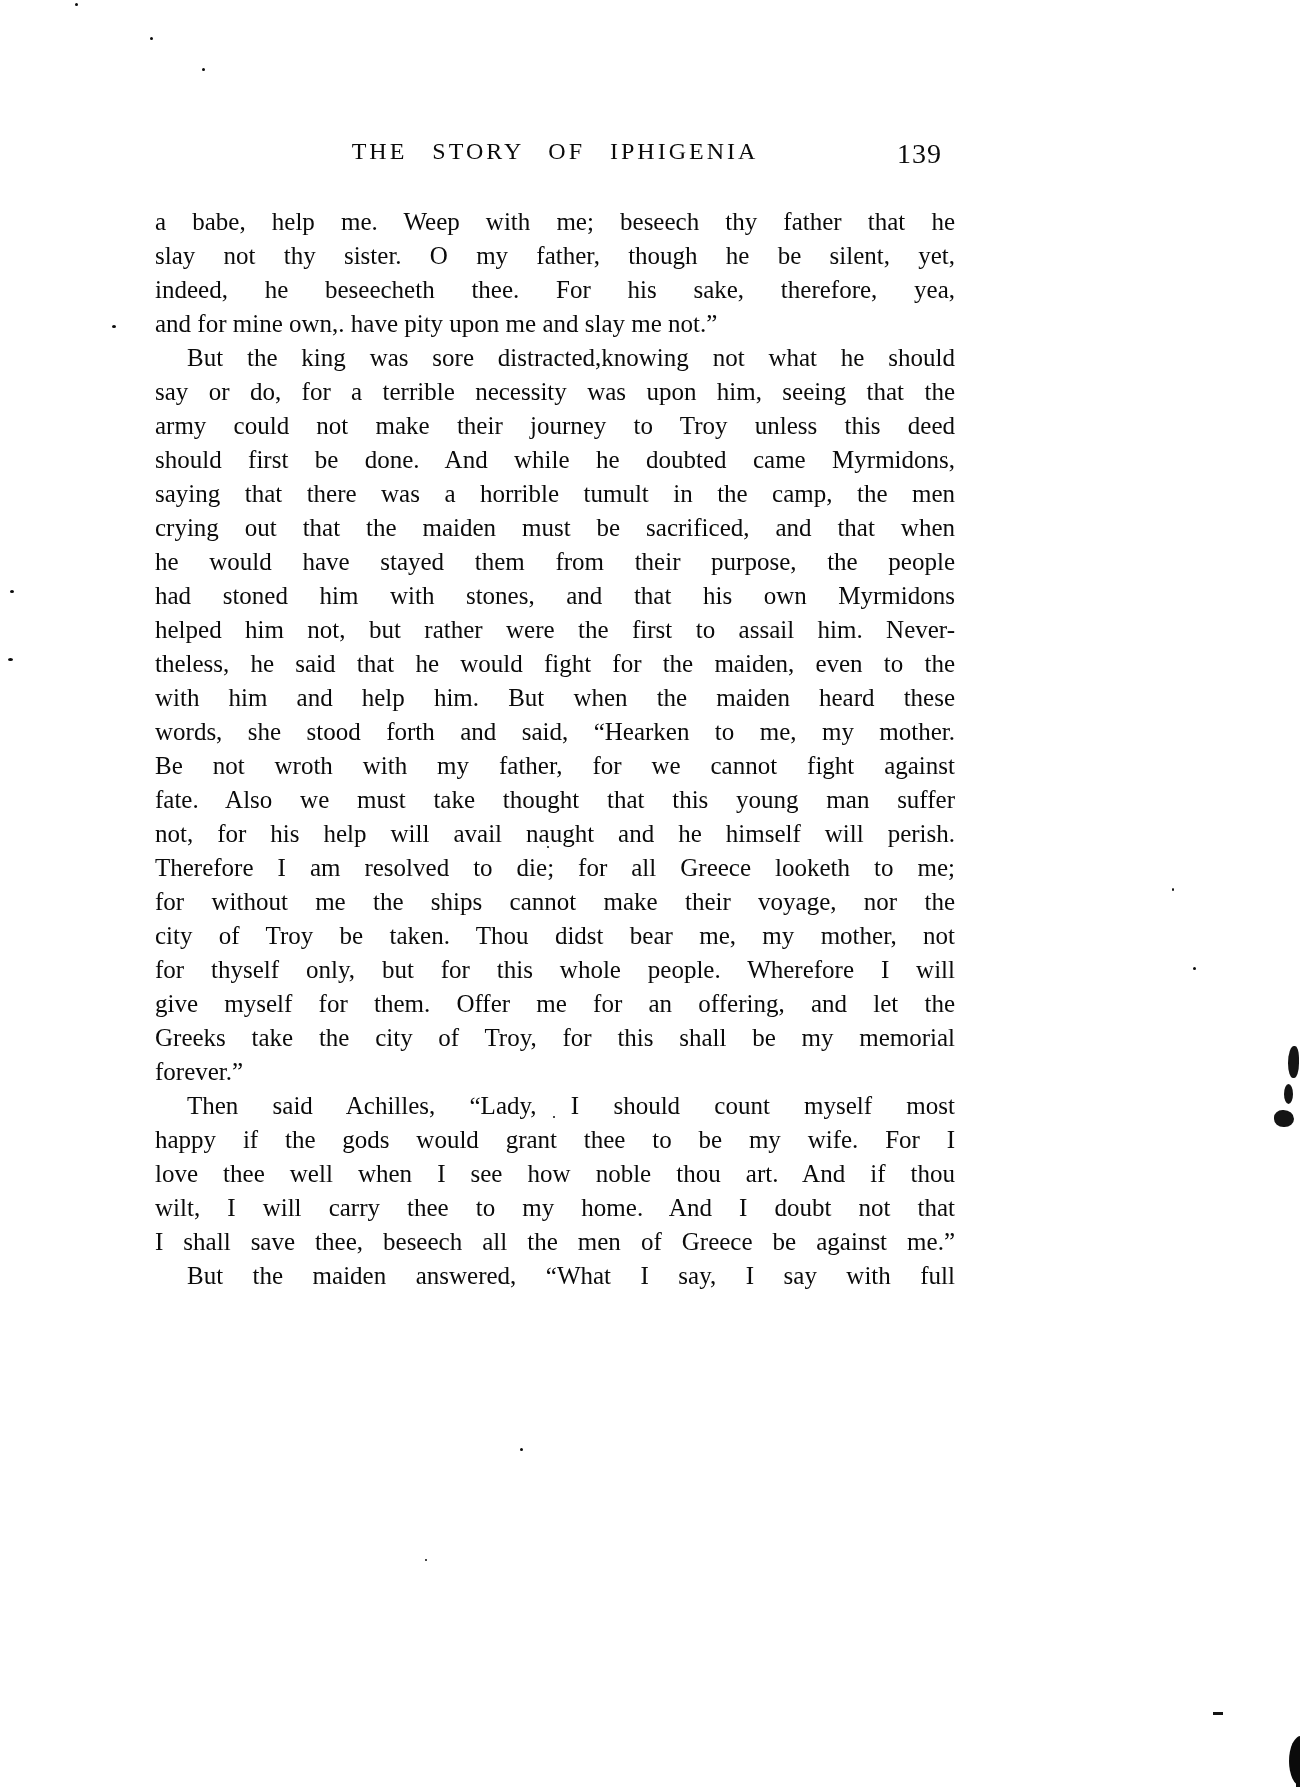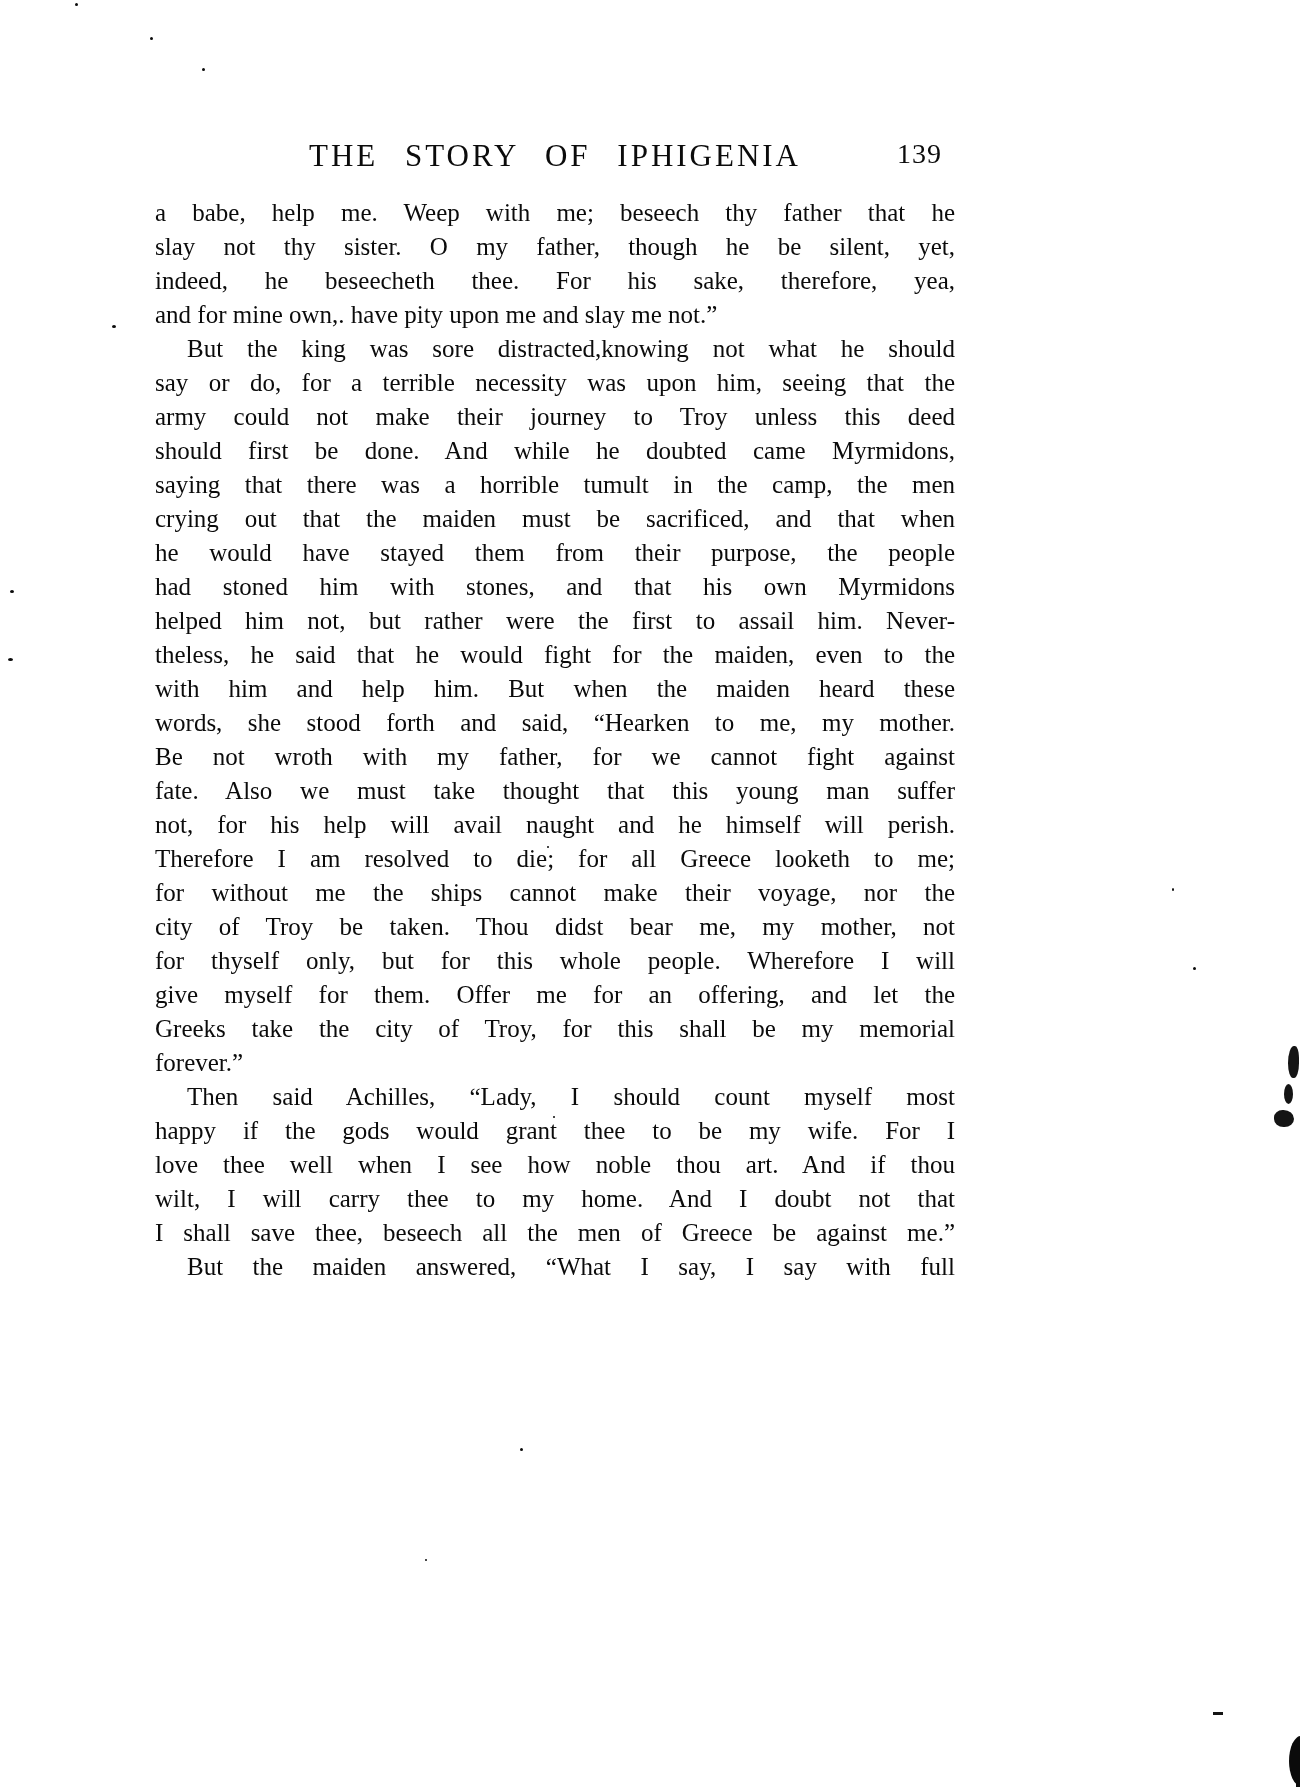--- a/index.html
+++ b/index.html
@@ -10,29 +10,29 @@
     overflow:hidden;
     font-family:"Liberation Serif","DejaVu Serif",serif;
     color:#0b0b0b;
   }
   .header{
     position:absolute;left:155px;top:138px;width:800px;height:36px;
   }
   .title{
     position:absolute;left:0;right:0;top:0;
     text-align:center;
-    font-size:31px;letter-spacing:3px;word-spacing:16px;
+    font-size:24px;letter-spacing:3px;word-spacing:16px;
     white-space:nowrap;
   }
   .pagenum{
     position:absolute;right:13px;top:0;
     font-size:28px;letter-spacing:1px;
   }
   .body{
-    position:absolute;left:155px;top:196px;width:800px;
+    position:absolute;left:155px;top:205px;width:800px;
     font-size:25px;line-height:34px;
   }
   .line{
     text-align:justify;
     text-align-last:justify;
     -moz-text-align-last:justify;
     white-space:normal;
   }
   .line.last{
     text-align:center;

